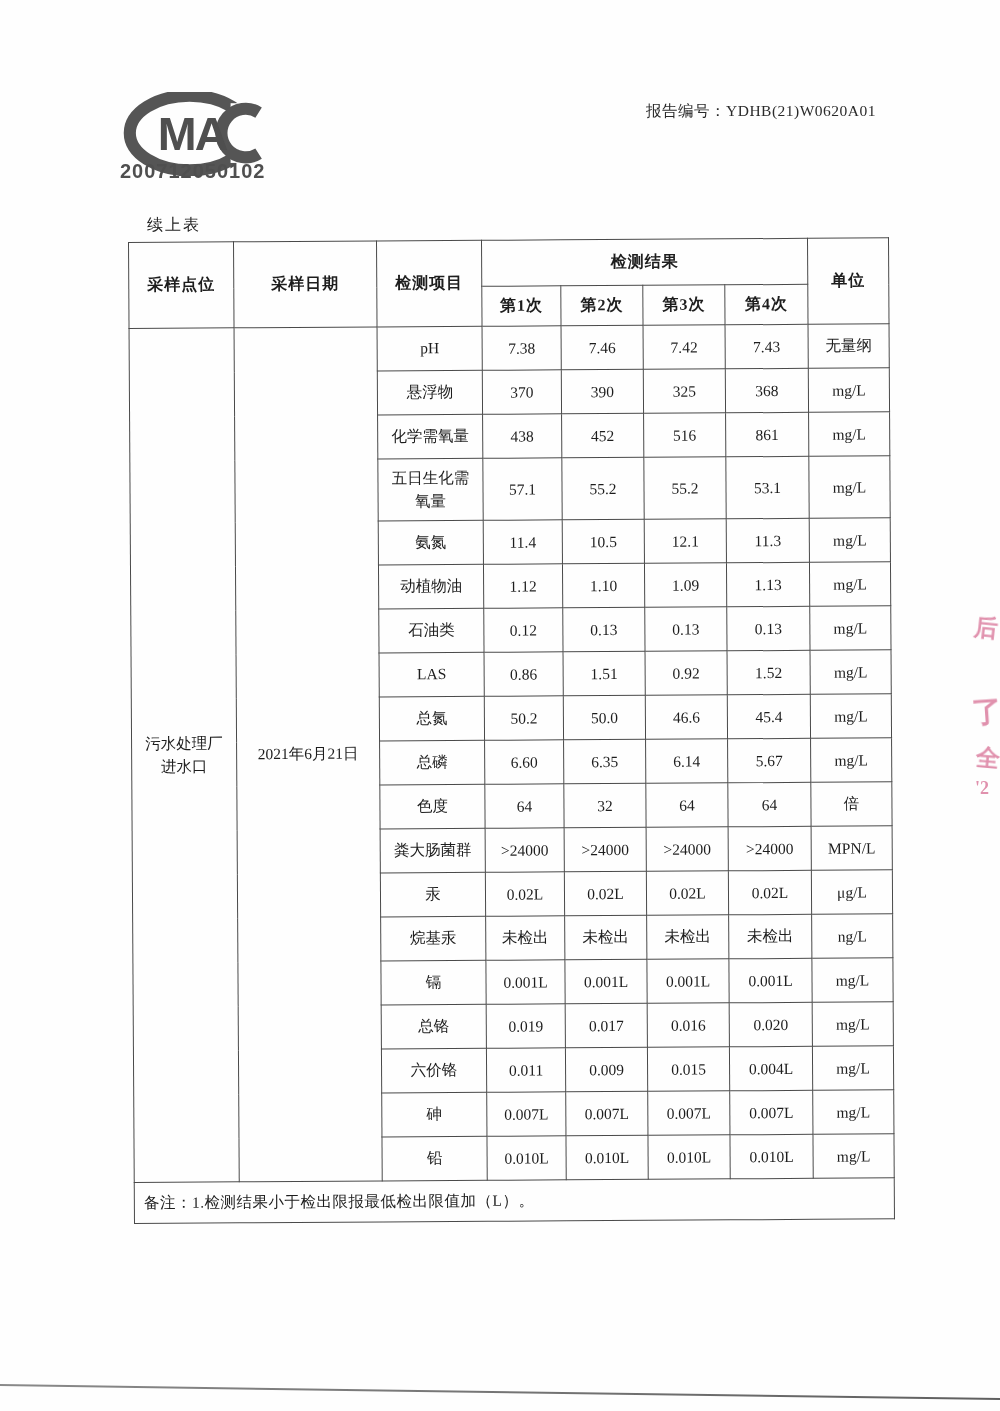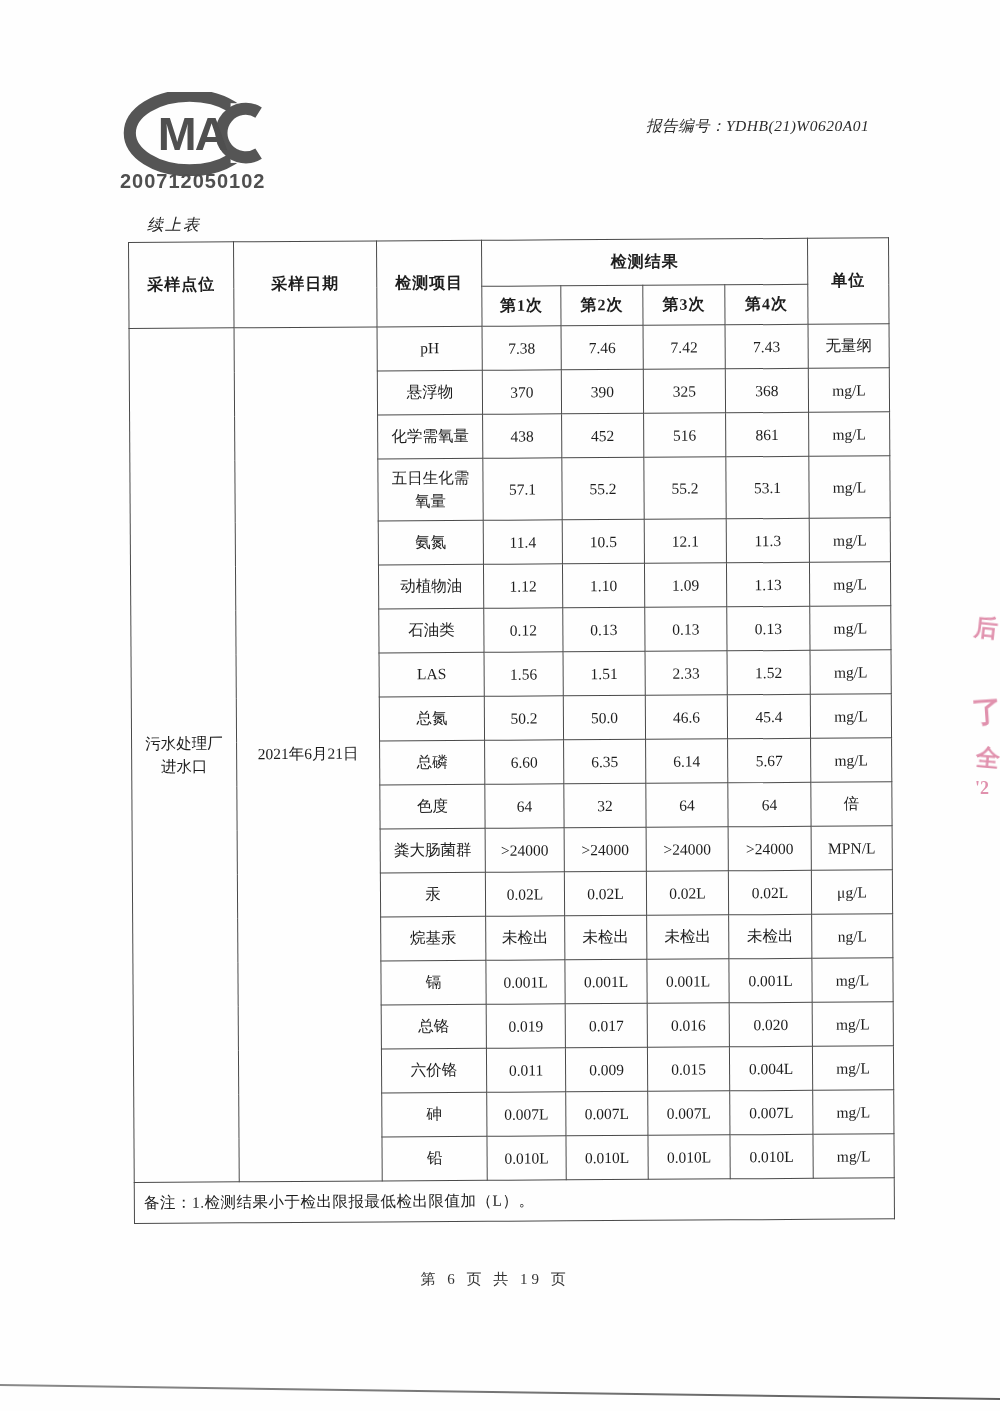--- a/index.html
+++ b/index.html
@@ -9,31 +9,31 @@
     font-family:"Liberation Serif","DejaVu Serif",serif;
     color:#1f1f1f;
     position:relative;
     overflow:hidden;
   }
   .page{position:absolute;inset:0;background:#fefefe;overflow:hidden;}
 
   
   .cma-logo{position:absolute;left:122px;top:92px;width:150px;height:84px;}
   .cma-number{
-    position:absolute;left:120px;top:170px;width:160px;
+    position:absolute;left:120px;top:160px;width:160px;
     font-family:"Liberation Sans","DejaVu Sans",sans-serif;
     font-weight:bold;font-size:20px;letter-spacing:1px;color:#4f4f4f;
   }
   .report-no{
-    position:absolute;left:646px;top:116px;
-    font-size:15.5px;color:#2a2a2a;letter-spacing:.5px;font-style:italic;
+    position:absolute;left:646px;top:101px;
+    font-size:15.5px;color:#2a2a2a;letter-spacing:.5px;
   }
   .continued{
     position:absolute;left:147px;top:215px;
-    font-size:16px;color:#222;letter-spacing:2px;font-style:italic;
+    font-size:16px;color:#222;letter-spacing:2px;
   }
 
   
   table.results{
     border-collapse:collapse;
     position:absolute;left:128px;top:242px;
     transform:rotate(-0.35deg);transform-origin:top left;
     table-layout:fixed;
   }
   .results th,.results td{
@@ -175,23 +175,23 @@
         <tr>
           <td class="pre">石油类</td>
           <td>0.12</td>
           <td>0.13</td>
           <td>0.13</td>
           <td>0.13</td>
           <td>mg/L</td>
         </tr>
         <tr>
           <td class="pre">LAS</td>
-          <td>1.56</td>
+          <td>0.86</td>
           <td>1.51</td>
-          <td>2.33</td>
+          <td>0.92</td>
           <td>1.52</td>
           <td>mg/L</td>
         </tr>
         <tr>
           <td class="pre">总氮</td>
           <td>50.2</td>
           <td>50.0</td>
           <td>46.6</td>
           <td>45.4</td>
           <td>mg/L</td>
@@ -282,16 +282,15 @@
         <td colspan="8">备注：1.检测结果小于检出限报最低检出限值加（L）。</td>
       </tr>
     </tfoot>
   </table>
 
   <span class="stamp-fragment" style="left:974px;top:612px;transform:rotate(6deg);">后</span>
   <span class="stamp-fragment" style="left:972px;top:692px;font-size:30px;transform:rotate(-4deg);">了</span>
   <span class="stamp-fragment" style="left:976px;top:742px;transform:rotate(5deg);">全</span>
   <span class="stamp-fragment" style="left:975px;top:778px;font-size:18px;">'2</span>
 
-  <div class="page-footer">第 6 页 共 19 页</div>
 
   <div class="scan-edge"></div>
 </div>
 
 </body></html>

